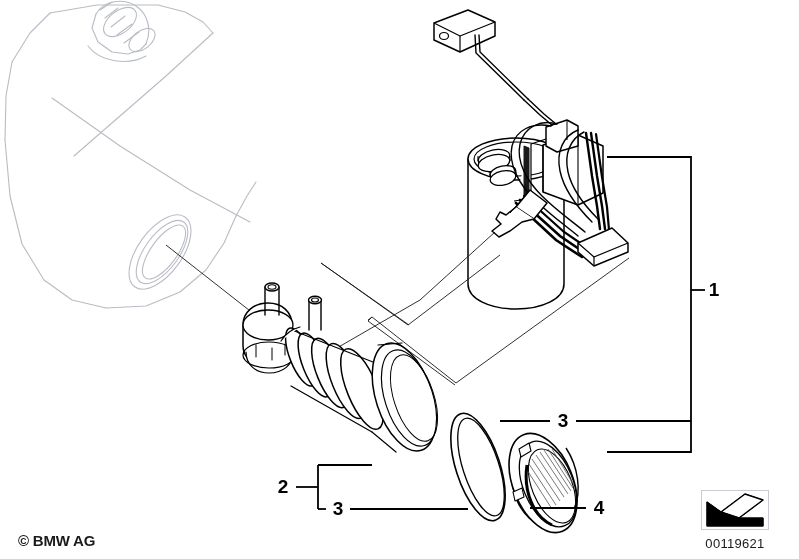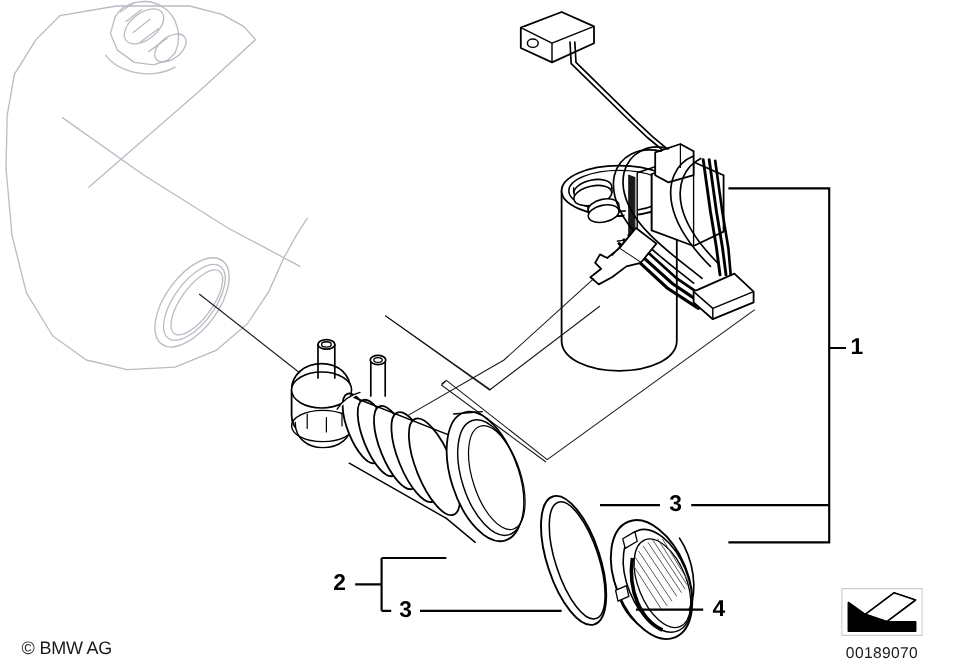--- a/index.html
+++ b/index.html
@@ -24,21 +24,21 @@
     top: 0;
     width: 799px;
     height: 559px;
   }
   .copyright {
     position: absolute;
     left: 18px;
     top: 532px;
     font-family: "Liberation Sans", sans-serif;
     font-size: 15px;
-    font-weight: normal;
+    font-weight: bold;
     color: #1a1a1a;
     letter-spacing: -0.2px;
     white-space: nowrap;
   }
   .partnumber {
     position: absolute;
     left: 735px;
     top: 536px;
     transform: translateX(-50%);
     font-family: "Liberation Sans", sans-serif;
@@ -290,15 +290,15 @@
   <div class="viewicon-box">
     <svg viewBox="0 0 68 40" width="68" height="40">
       <rect x="0.5" y="0.5" width="67" height="39" fill="#ffffff" stroke="#c9cbd2" stroke-width="1"></rect>
       <path d="M 6 22 L 6 12 L 20 22 L 44 4 L 62 10 L 38 28 L 62 28 L 62 36 L 6 36 Z" fill="#000000" stroke="#000000" stroke-width="1" stroke-linejoin="round"></path>
       <path d="M 6 12 L 20 22 L 44 4 L 62 10" fill="none" stroke="#ffffff" stroke-width="0"></path>
       <path d="M 44 4 L 62 10 L 38 28 L 20 22 Z" fill="#ffffff" stroke="#000000" stroke-width="1.4" stroke-linejoin="round"></path>
       <path d="M 6 12 L 20 22 L 38 28 L 62 28 L 62 36 L 6 36 Z" fill="#000000" stroke="#000000" stroke-width="1.2" stroke-linejoin="round"></path>
     </svg>
   </div>
 
-  <div class="partnumber">00189070</div>
+  <div class="partnumber">00119621</div>
 
 </div>
 
 </body></html>

